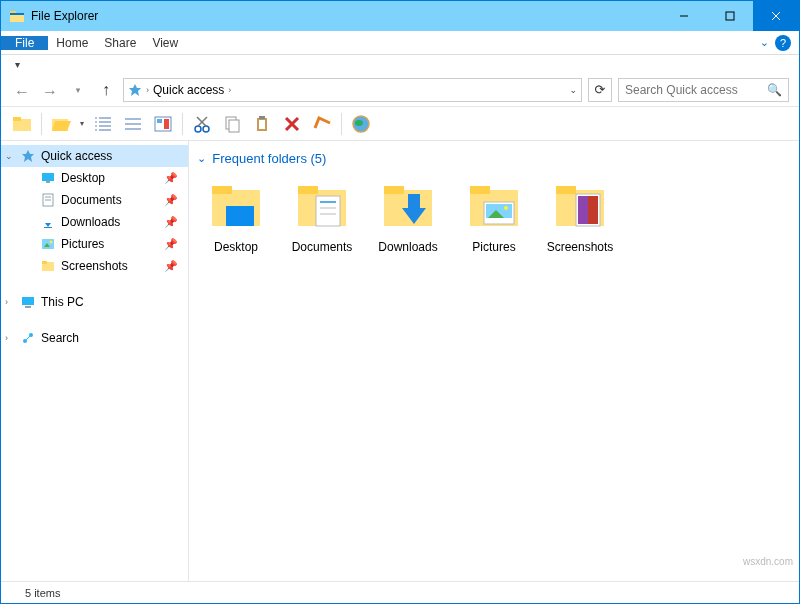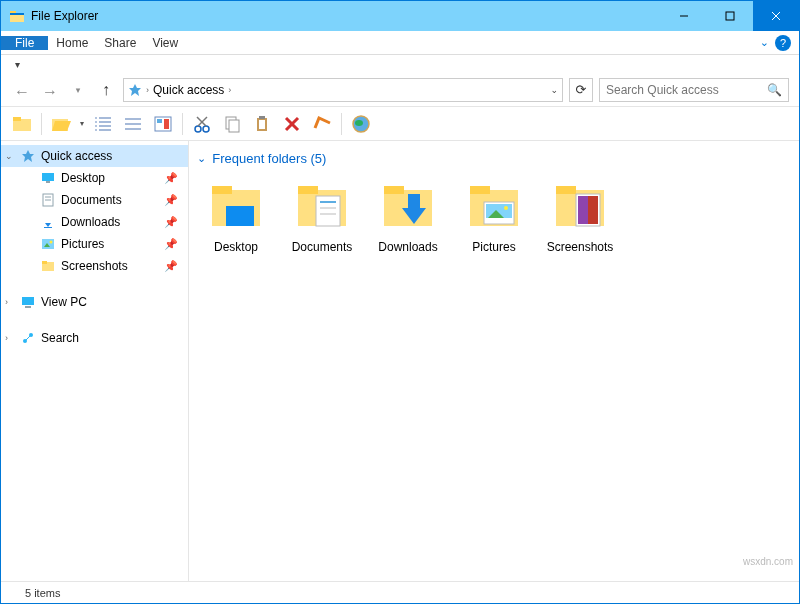--- a/index.html
+++ b/index.html
@@ -17,21 +17,21 @@
 .qat { height: 18px; display: flex; align-items: center; padding-left: 14px; }
 .qat .chev { font-size: 10px; color: #444; }
 .navbar { height: 34px; display: flex; align-items: center; gap: 6px; padding: 0 10px; border-bottom: 1px solid #e5e5e5; }
 .navbtn { width: 22px; height: 22px; display: flex; align-items: center; justify-content: center; color: #8a8a8a; }
 .navbtn.active { color: #333; }
 .addr { flex: 1; height: 24px; border: 1px solid #ccc; display: flex; align-items: center; font-size: 12px; padding: 0 4px; gap: 4px; }
 .addr .crumb { color: #000; }
 .addr .caret { color: #666; font-size: 9px; }
 .addr .tail { margin-left: auto; display: flex; align-items: center; gap: 6px; color: #444; }
 .refresh { width: 24px; height: 24px; border: 1px solid #ccc; display: flex; align-items: center; justify-content: center; color: #333; font-size: 13px; }
-.search { width: 190px; height: 24px; border: 1px solid #ccc; display: flex; align-items: center; padding: 0 6px; color: #777; font-size: 12px; position: relative; }
+.search { width: 171px; height: 24px; border: 1px solid #ccc; display: flex; align-items: center; padding: 0 6px; color: #777; font-size: 12px; position: relative; }
 .search input { border: none; outline: none; width: 100%; font-size: 12px; color: #333; }
 .search .mag { position: absolute; right: 6px; color: #777; }
 .toolbar { height: 34px; display: flex; align-items: center; gap: 8px; padding: 0 10px; border-bottom: 1px solid #e5e5e5; }
 .tb { width: 22px; height: 22px; display: flex; align-items: center; justify-content: center; }
 .tb.sep { width: 1px; height: 22px; background: #ddd; }
 .content { display: flex; height: calc(100% - 30px - 24px - 18px - 34px - 34px - 22px); }
 .sidebar { width: 188px; border-right: 1px solid #e5e5e5; padding-top: 4px; }
 .side-item { height: 22px; display: flex; align-items: center; font-size: 12px; padding-left: 20px; gap: 6px; position: relative; }
 .side-item.sel { background: #cce8ff; }
 .side-item .pin { position: absolute; right: 10px; color: #7a7a7a; font-size: 11px; }
@@ -257,21 +257,21 @@
         <span class="pin">📌</span>
       </div>
     </div>
     <div class="side-group">
       <div class="side-item">
         <span class="exp">›</span>
         <svg width="14" height="14">
             <rect x="1" y="2" width="12" height="8" fill="#29b6f6"></rect>
             <rect x="4" y="11" width="6" height="2" fill="#90a4ae"></rect>
           </svg>
-        <span>View PC</span>
+        <span>This PC</span>
       </div>
     </div>
     <div class="side-group">
       <div class="side-item">
         <span class="exp">›</span>
         <svg width="14" height="14">
             <circle cx="4" cy="10" r="2" fill="#29b6f6"></circle>
             <circle cx="10" cy="4" r="2" fill="#29b6f6"></circle>
             <line x1="5" y1="9" x2="9" y2="5" stroke="#29b6f6"></line>
           </svg>

